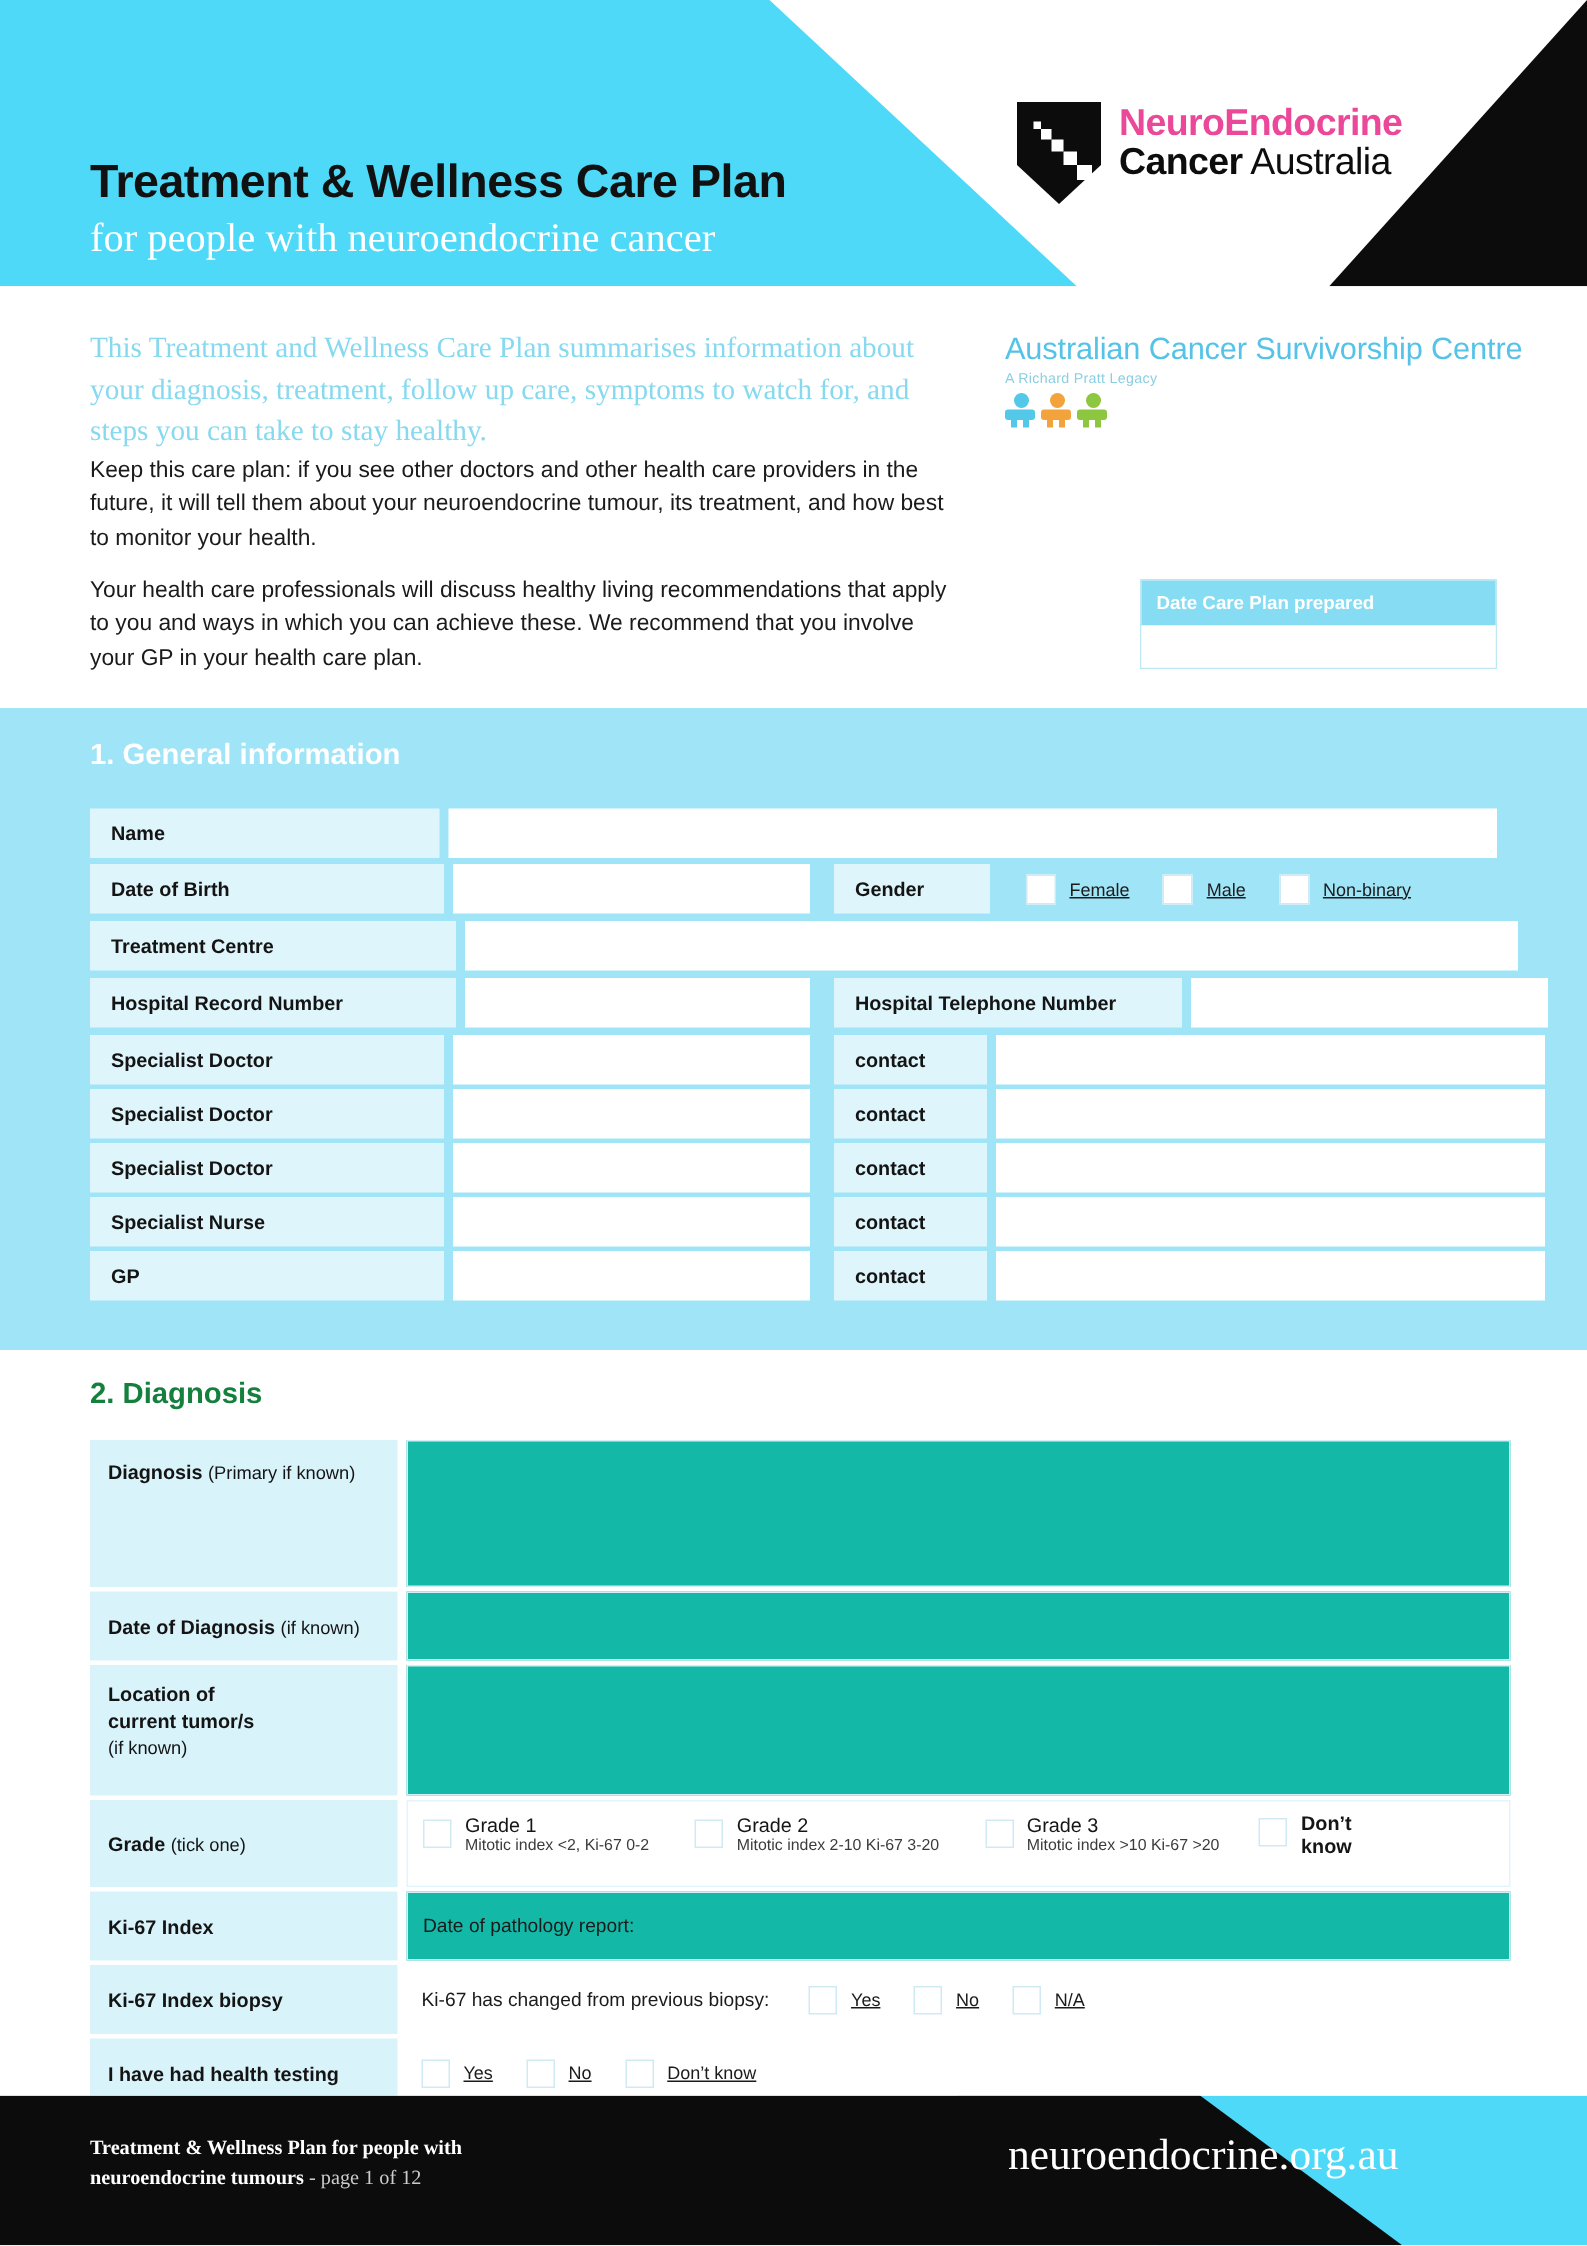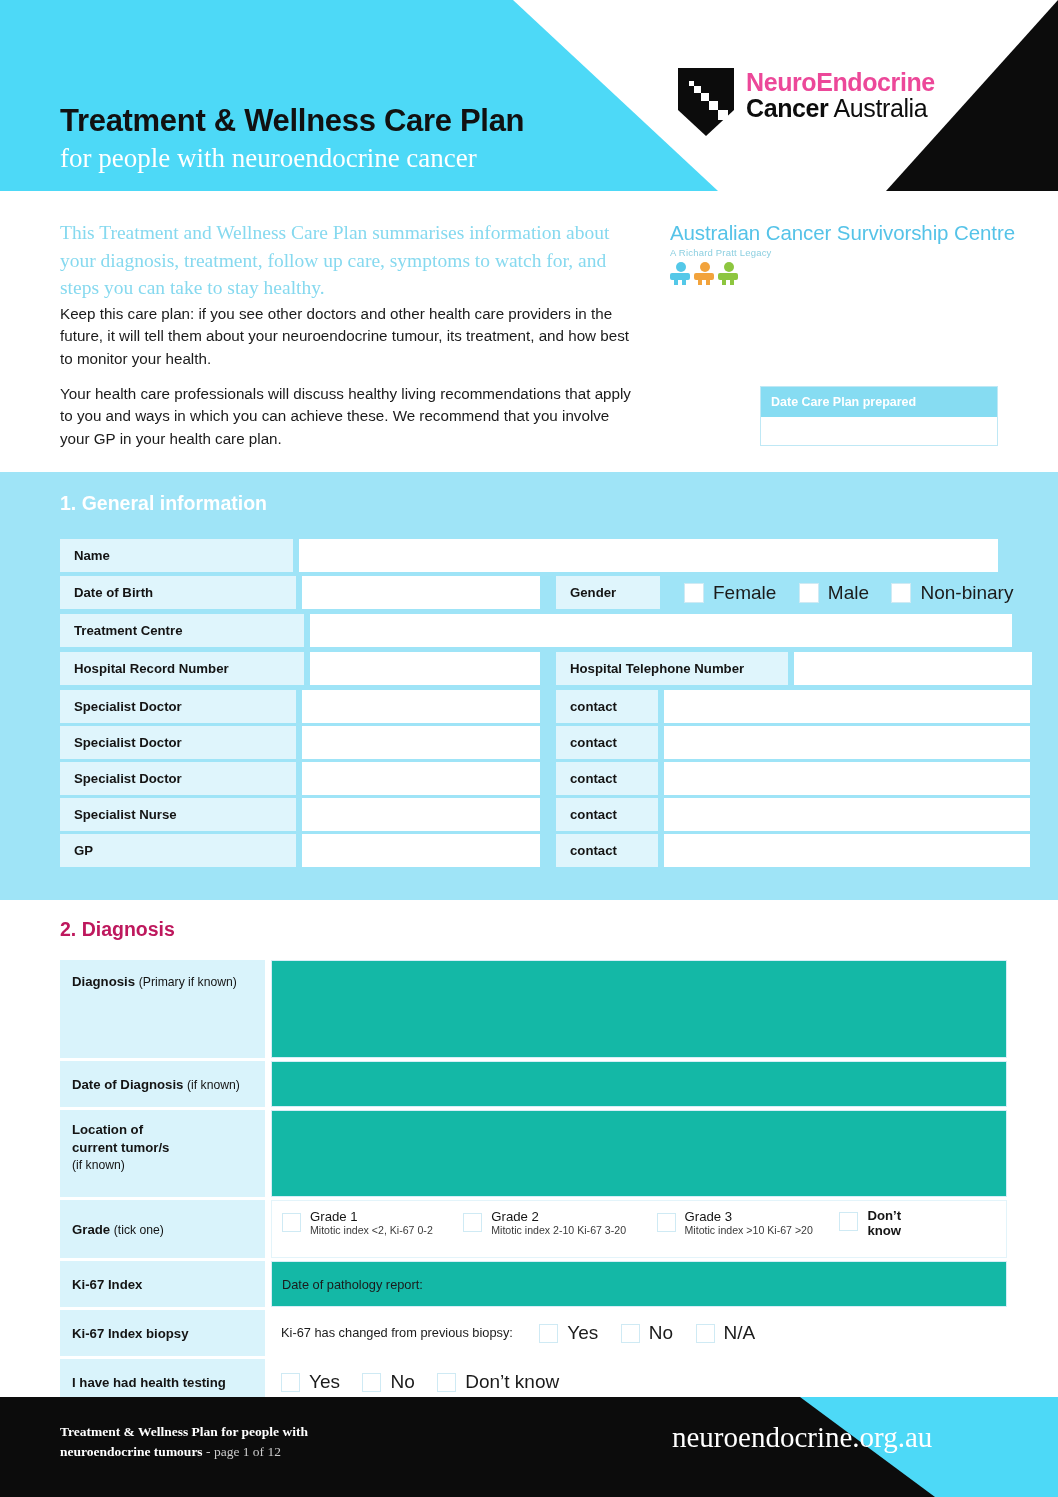--- a/index.html
+++ b/index.html
@@ -64,34 +64,34 @@
   .dateprep-head{background:#86dcf2;color:#ffffff;font-size:12.5px;font-weight:bold;padding:8px 10px;}
   .dateprep-val{background:#ffffff;height:28px;}
 
   
   .sec1{position:absolute;left:0;top:472px;width:1058px;height:428px;background:#9fe4f7;}
   .sec-title{
     font-size:19.5px;font-weight:bold;color:#ffffff;
     position:absolute;left:60px;top:20px;
   }
   .sec2-title{
-    font-size:19.5px;font-weight:bold;color:#be185d;
+    font-size:19.5px;font-weight:bold;color:#15803d;
     position:absolute;left:60px;top:18px;
   }
 
   .tbl{position:absolute;left:60px;border-collapse:separate;border-spacing:0 3px;}
   .tbl td{vertical-align:middle;}
   .lbl{background:#dff5fc;font-size:13.2px;font-weight:bold;color:#141414;padding:9px 0 9px 14px;margin-top:24px;}
   .fld{background:#ffffff;}
   .gapcell{background:transparent;width:4px;}
 
   
   .cb{display:inline-block;width:20px;height:20px;background:#ffffff;border:1px solid #cfeaf4;vertical-align:middle;box-sizing:border-box;}
   .cbw{display:inline-flex;align-items:center;gap:9px;margin-right:18px;vertical-align:middle;}
-  .cbw span.t{font-size:19px;color:#1b1b1b;}
+  .cbw span.t{font-size:12px;color:#1b1b1b;text-decoration:underline;}
 
   
   .sec2{position:absolute;left:0;top:900px;width:1058px;height:485px;background:#ffffff;}
   .lbl2{background:#d9f3fb;font-size:13.2px;font-weight:bold;color:#141414;padding:8px 0 8px 12px;}
   .lbl2 .lite{font-weight:normal;font-size:12.2px;}
   .fld2{background:#14b8a6;border:1px solid #d6eef7;}
   .cb2{display:inline-block;width:19px;height:19px;background:#ffffff;border:1.5px solid #cfeaf4;vertical-align:middle;box-sizing:border-box;}
   .grade-box{display:inline-block;vertical-align:middle;}
   .grade-t{font-size:13.2px;color:#151515;line-height:1.15;}
   .grade-s{font-size:10.6px;color:#3b3b3b;line-height:1.2;}

